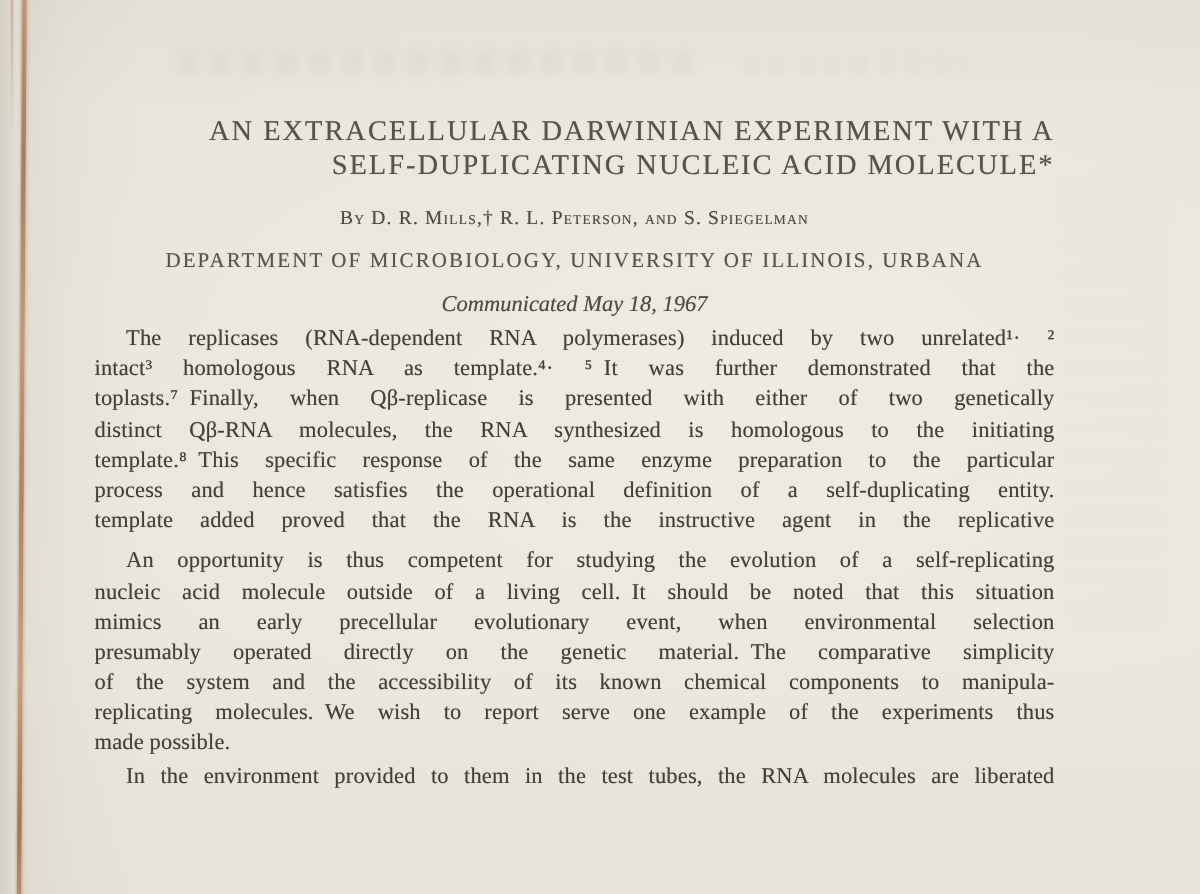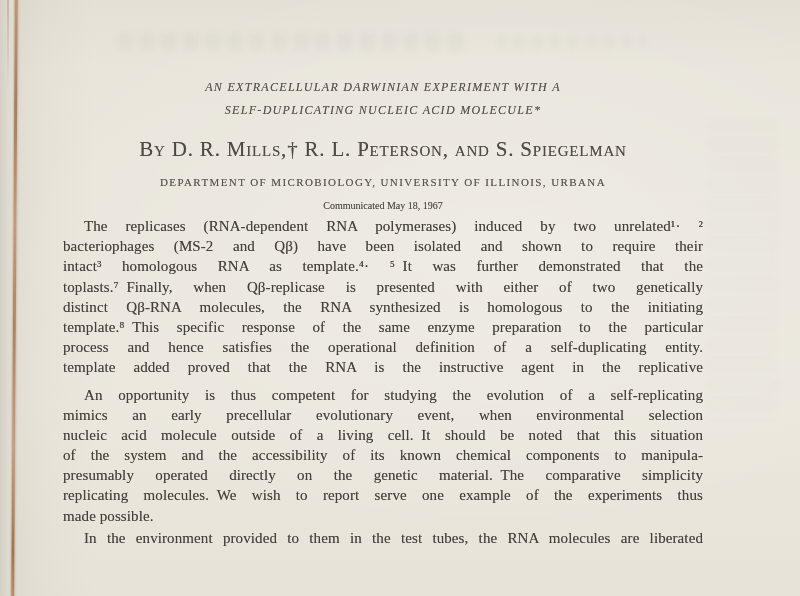--- a/index.html
+++ b/index.html
@@ -26,24 +26,24 @@
   .smudge{position:absolute;filter:blur(3px);border-radius:4px;}
   .s1{left:118px;top:33px;width:350px;height:17px;opacity:.5;
     background:repeating-linear-gradient(90deg, rgba(156,158,146,0.18) 0 14px, rgba(156,158,146,0.02) 14px 22px);}
   .s2{left:496px;top:36px;width:150px;height:13px;opacity:.45;
     background:repeating-linear-gradient(90deg, rgba(156,158,146,0.15) 0 10px, rgba(156,158,146,0.02) 10px 18px);}
   .s3{left:706px;top:120px;width:72px;height:300px;opacity:.5;
     background:repeating-linear-gradient(180deg, rgba(150,148,135,0.06) 0 9px, rgba(150,148,135,0.015) 9px 20px);}
 
   .title-block{position:absolute;left:63px;top:76px;width:640px;text-align:center;
     text-shadow:0 0 0.5px rgba(78,72,64,0.5);}
-  .title-line{font-style:italic;font-size:12px;line-height:23px;letter-spacing:1.3px;color:#57534b;}
-  .byline{margin-top:15px;font-variant:small-caps;font-size:21px;letter-spacing:0.8px;color:#4e4a43;}
-  .affil{margin-top:14px;font-size:11px;letter-spacing:1.4px;color:#59554d;}
-  .comm{margin-top:12px;font-size:10px;color:#4f4b44;}
+  .title-line{font-size:19px;line-height:23px;letter-spacing:1.3px;color:#57534b;text-align:right;}
+  .byline{margin-top:15px;font-variant:small-caps;font-size:13px;letter-spacing:0.8px;color:#4e4a43;}
+  .affil{margin-top:14px;font-size:14px;letter-spacing:1.4px;color:#59554d;}
+  .comm{margin-top:12px;font-style:italic;font-size:15px;color:#4f4b44;}
 
   .body-text{position:absolute;left:63px;top:216px;width:640px;font-size:15px;color:#443f38;
     text-shadow:0 0 0.5px rgba(72,66,58,0.5);}
   .jline{height:20.2px;line-height:20.2px;text-align:justify;text-align-last:justify;
     overflow:hidden;letter-spacing:0.1px;}
   .jline.endline{text-align-last:left;}
   .para + .para{margin-top:7px;}
   .para.clipped{margin-top:2px;}
   .para .jline:first-child{text-indent:21px;}
 </style>
@@ -64,34 +64,33 @@
       <div class="title-line">SELF-DUPLICATING NUCLEIC ACID MOLECULE*</div>
     </div>
     <div class="byline">By D. R. Mills,† R. L. Peterson, and S. Spiegelman</div>
     <div class="affil">DEPARTMENT OF MICROBIOLOGY, UNIVERSITY OF ILLINOIS, URBANA</div>
     <div class="comm">Communicated May 18, 1967</div>
   </header>
 
   <main class="body-text">
     <div class="para">
         <div class="jline">The replicases (RNA-dependent RNA polymerases) induced by two unrelated¹· ²</div>
-        <div class="jline">bacteriophages (MS-2 and Qβ) have been isolated and shown to require their</div>
         <div class="jline">intact³ homologous RNA as template.⁴· ⁵ It was further demonstrated that the</div>
         <div class="jline">toplasts.⁷ Finally, when Qβ-replicase is presented with either of two genetically</div>
         <div class="jline">distinct Qβ-RNA molecules, the RNA synthesized is homologous to the initiating</div>
         <div class="jline">template.⁸ This specific response of the same enzyme preparation to the particular</div>
         <div class="jline">process and hence satisfies the operational definition of a self-duplicating entity.</div>
         <div class="jline">template added proved that the RNA is the instructive agent in the replicative</div>
       </div>
     <div class="para">
         <div class="jline">An opportunity is thus competent for studying the evolution of a self-replicating</div>
+        <div class="jline">nucleic acid molecule outside of a living cell. It should be noted that this situation</div>
         <div class="jline">mimics an early precellular evolutionary event, when environmental selection</div>
-        <div class="jline">nucleic acid molecule outside of a living cell. It should be noted that this situation</div>
+        <div class="jline">presumably operated directly on the genetic material. The comparative simplicity</div>
         <div class="jline">of the system and the accessibility of its known chemical components to manipula-</div>
-        <div class="jline">presumably operated directly on the genetic material. The comparative simplicity</div>
         <div class="jline">replicating molecules. We wish to report serve one example of the experiments thus</div>
         <div class="jline endline">made possible.</div>
       </div>
     <div class="para clipped">
         <div class="jline">In the environment provided to them in the test tubes, the RNA molecules are liberated</div>
       </div>
   </main>
 </div>
 
 </body></html>

